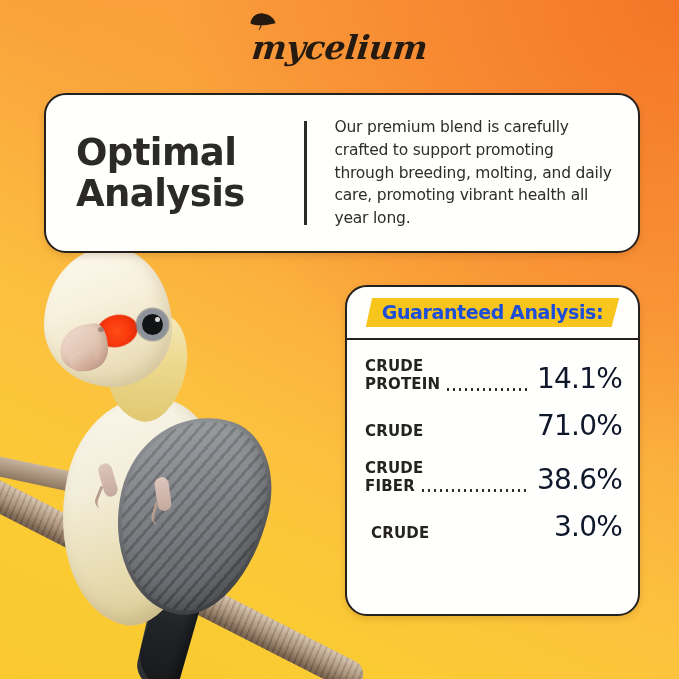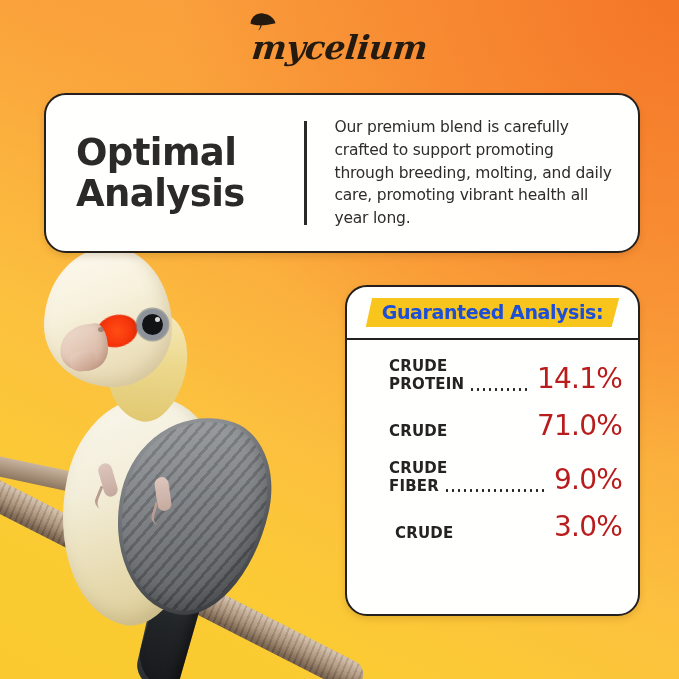--- a/index.html
+++ b/index.html
@@ -190,39 +190,39 @@
     clip-path:polygon(2.5% 0%, 100% 0%, 97% 100%, 0% 100%);
     z-index:0;
   }
   #analysis-title{
     position:relative;z-index:1;
     font-family:"DejaVu Sans", sans-serif;
     font-weight:bold;font-size:19px;color:#1d4ed8;letter-spacing:-0.4px;
     white-space:nowrap;
   }
   #analysis-rows{padding:17px 16px 10px 18px;box-sizing:border-box;}
-  .arow{display:flex;align-items:flex-end;margin-bottom:18px;margin-left:24px;}
+  .arow{display:flex;align-items:flex-end;margin-bottom:18px;}
   .arow:last-child{margin-bottom:0;}
   .arow.indent .alabel{padding-left:6px;}
   .alabel{
     flex:1;min-width:0;
     font-family:"DejaVu Sans", sans-serif;
     font-weight:bold;font-size:15px;line-height:1.22;color:#25231f;
     letter-spacing:0.2px;
   }
   .alabel .l2{display:flex;align-items:flex-end;white-space:nowrap;}
   .dots{
     flex:1;margin:0 4px 3px 5px;height:3px;
     background-image:radial-gradient(circle, #25231f 1.1px, rgba(0,0,0,0) 1.3px);
     background-size:6px 3px;background-repeat:repeat-x;background-position:0 50%;
   }
   .aval{
     flex:0 0 auto;
     font-family:"DejaVu Sans", sans-serif;
-    font-size:28px;line-height:1;color:#b91c1c;letter-spacing:-0.8px;
+    font-size:28px;line-height:1;color:#0f172a;letter-spacing:-0.8px;
     margin-left:4px;padding-bottom:1px;
   }
 </style>
 </head>
 <body>
 
 <div id="stage">
 
   <div id="logo">
     <span class="logo-wrap">
@@ -304,21 +304,21 @@
       </div>
 
       <div class="arow">
         <div class="alabel">
           <div>CRUDE</div>
           <div class="l2">
             <span>FIBER</span>
             <span class="dots"></span>
           </div>
         </div>
-        <div class="aval">9.0%</div>
+        <div class="aval">38.6%</div>
       </div>
 
       <div class="arow indent">
         <div class="alabel">
           <div>CRUDE</div>
         </div>
         <div class="aval">3.0%</div>
       </div>
 
     </div>

